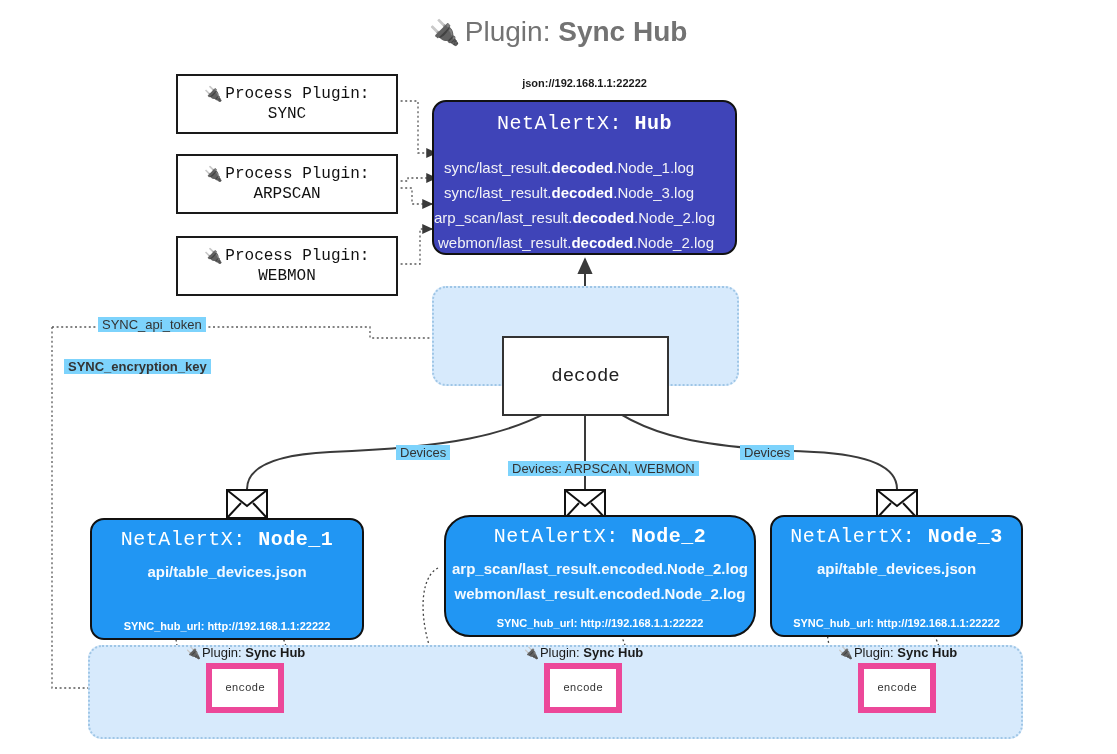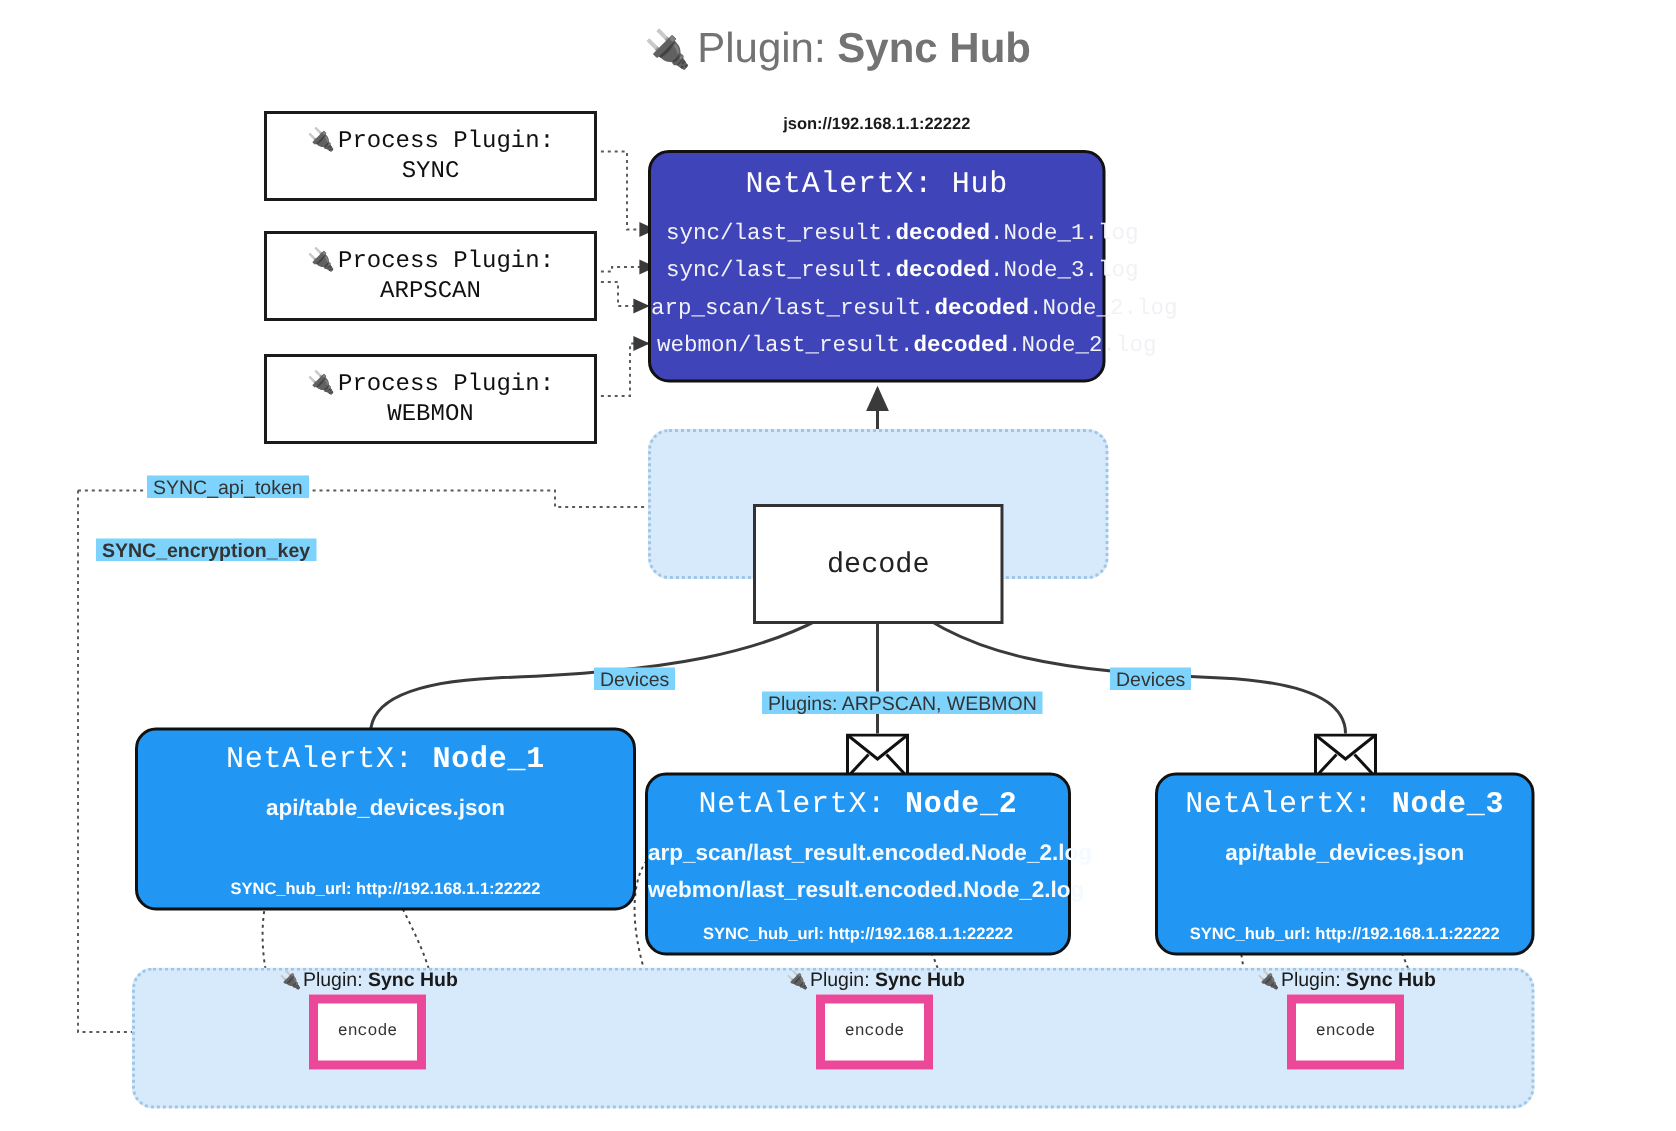--- a/index.html
+++ b/index.html
@@ -34,22 +34,22 @@
   .hub{
     position:absolute;left:432px;top:100px;width:305px;height:155px;
     background:#3f44b8;border:2px solid #111;border-radius:14px;
     box-sizing:border-box;color:#ffffff;
   }
   .hub-title{
     text-align:center;margin-top:10px;
     font-family:"Liberation Mono","DejaVu Sans Mono",monospace;
     font-size:20px;letter-spacing:.5px;
   }
-  .hub-title .bold{font-weight:normal;}
-  .hub-lines{margin-top:8px;font-family:Liberation Mono, monospace;}
+  .hub-title .bold{font-weight:bold;}
+  .hub-lines{margin-top:20px;}
   .hub-line{
     font-size:15px;line-height:25px;color:#f2f2f6;
     white-space:nowrap;padding-left:10px;
   }
   .hub-line .bold{font-weight:bold;color:#ffffff;}
   .hub-url{
     position:absolute;left:432px;top:77px;width:305px;text-align:center;
     font-size:11px;font-weight:bold;color:#1a1a1a;
   }
 
@@ -209,21 +209,21 @@
   </div>
 
   <div class="decode-wrap"></div>
   <div class="decode-box">decode</div>
 
   <div class="wlabel" style="left:98px;top:317px;">SYNC_api_token</div>
   <div class="wlabel" style="left:64px;top:359px;font-weight:bold;">SYNC_encryption_key</div>
 
   <div class="wlabel" style="left:396px;top:445px;">Devices</div>
   <div class="wlabel" style="left:740px;top:445px;">Devices</div>
-  <div class="wlabel" style="left:508px;top:461px;">Plugins: ARPSCAN, WEBMON</div>
+  <div class="wlabel" style="left:508px;top:461px;">Devices: ARPSCAN, WEBMON</div>
 
   <div class="envelope" style="left:226px;top:489px;">
     <svg width="42" height="30" viewBox="0 0 42 30">
         <rect x="1" y="1" width="40" height="28" fill="#fff" stroke="#111" stroke-width="2"></rect>
         <path d="M1,1 L21,17 L41,1" fill="none" stroke="#111" stroke-width="2"></path>
         <path d="M1,29 L15,14 M41,29 L27,14" fill="none" stroke="#111" stroke-width="2"></path>
       </svg>
   </div>
   <div class="envelope" style="left:564px;top:489px;">
     <svg width="42" height="30" viewBox="0 0 42 30">
@@ -233,29 +233,29 @@
       </svg>
   </div>
   <div class="envelope" style="left:876px;top:489px;">
     <svg width="42" height="30" viewBox="0 0 42 30">
         <rect x="1" y="1" width="40" height="28" fill="#fff" stroke="#111" stroke-width="2"></rect>
         <path d="M1,1 L21,17 L41,1" fill="none" stroke="#111" stroke-width="2"></path>
         <path d="M1,29 L15,14 M41,29 L27,14" fill="none" stroke="#111" stroke-width="2"></path>
       </svg>
   </div>
 
-  <div class="node" style="left:90px;top:485px;width:334px;">
+  <div class="node" style="left:90px;top:518px;width:274px;">
     <div class="node-title"><span>NetAlertX: </span><span class="bold">Node_1</span></div>
     <div class="node-lines">
       <div class="node-line">api/table_devices.json</div>
     </div>
     <div class="node-url">SYNC_hub_url: http://192.168.1.1:22222</div>
   </div>
 
-  <div class="node" style="left:430px;top:515px;width:284px;">
+  <div class="node" style="left:444px;top:515px;width:312px;border-radius:26px;">
     <div class="node-title"><span>NetAlertX: </span><span class="bold">Node_2</span></div>
     <div class="node-lines">
       <div class="node-line">arp_scan/last_result.encoded.Node_2.log</div>
       <div class="node-line">webmon/last_result.encoded.Node_2.log</div>
     </div>
     <div class="node-url">SYNC_hub_url: http://192.168.1.1:22222</div>
   </div>
 
   <div class="node" style="left:770px;top:515px;width:253px;">
     <div class="node-title"><span>NetAlertX: </span><span class="bold">Node_3</span></div>

